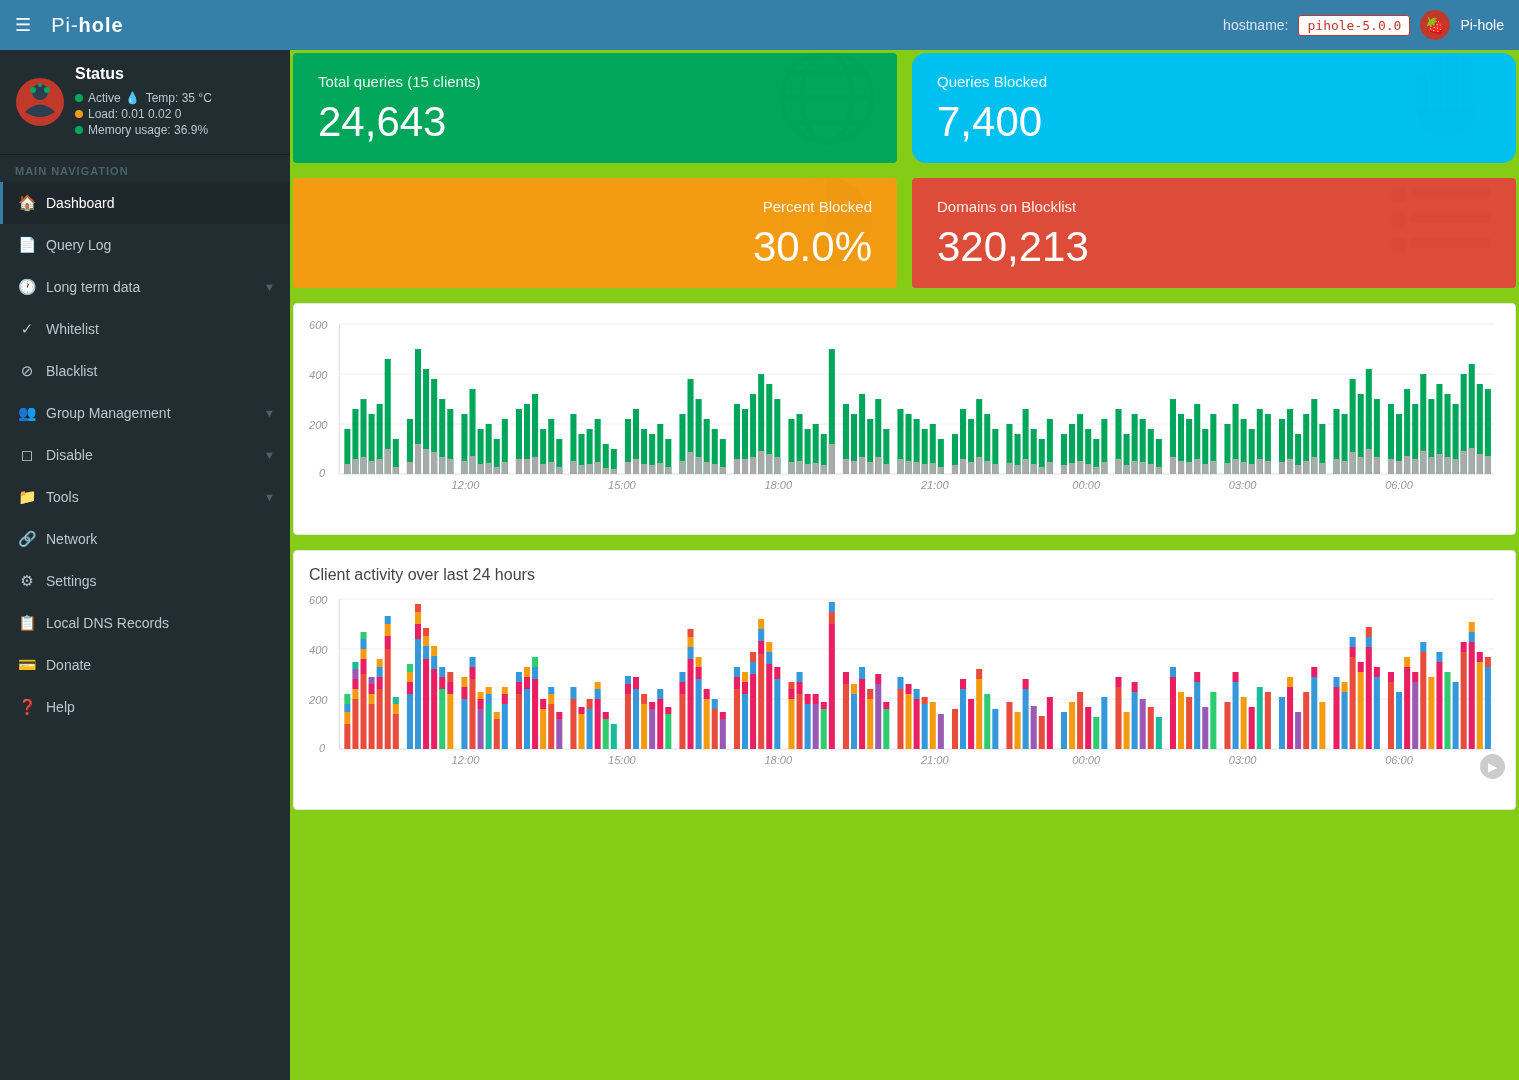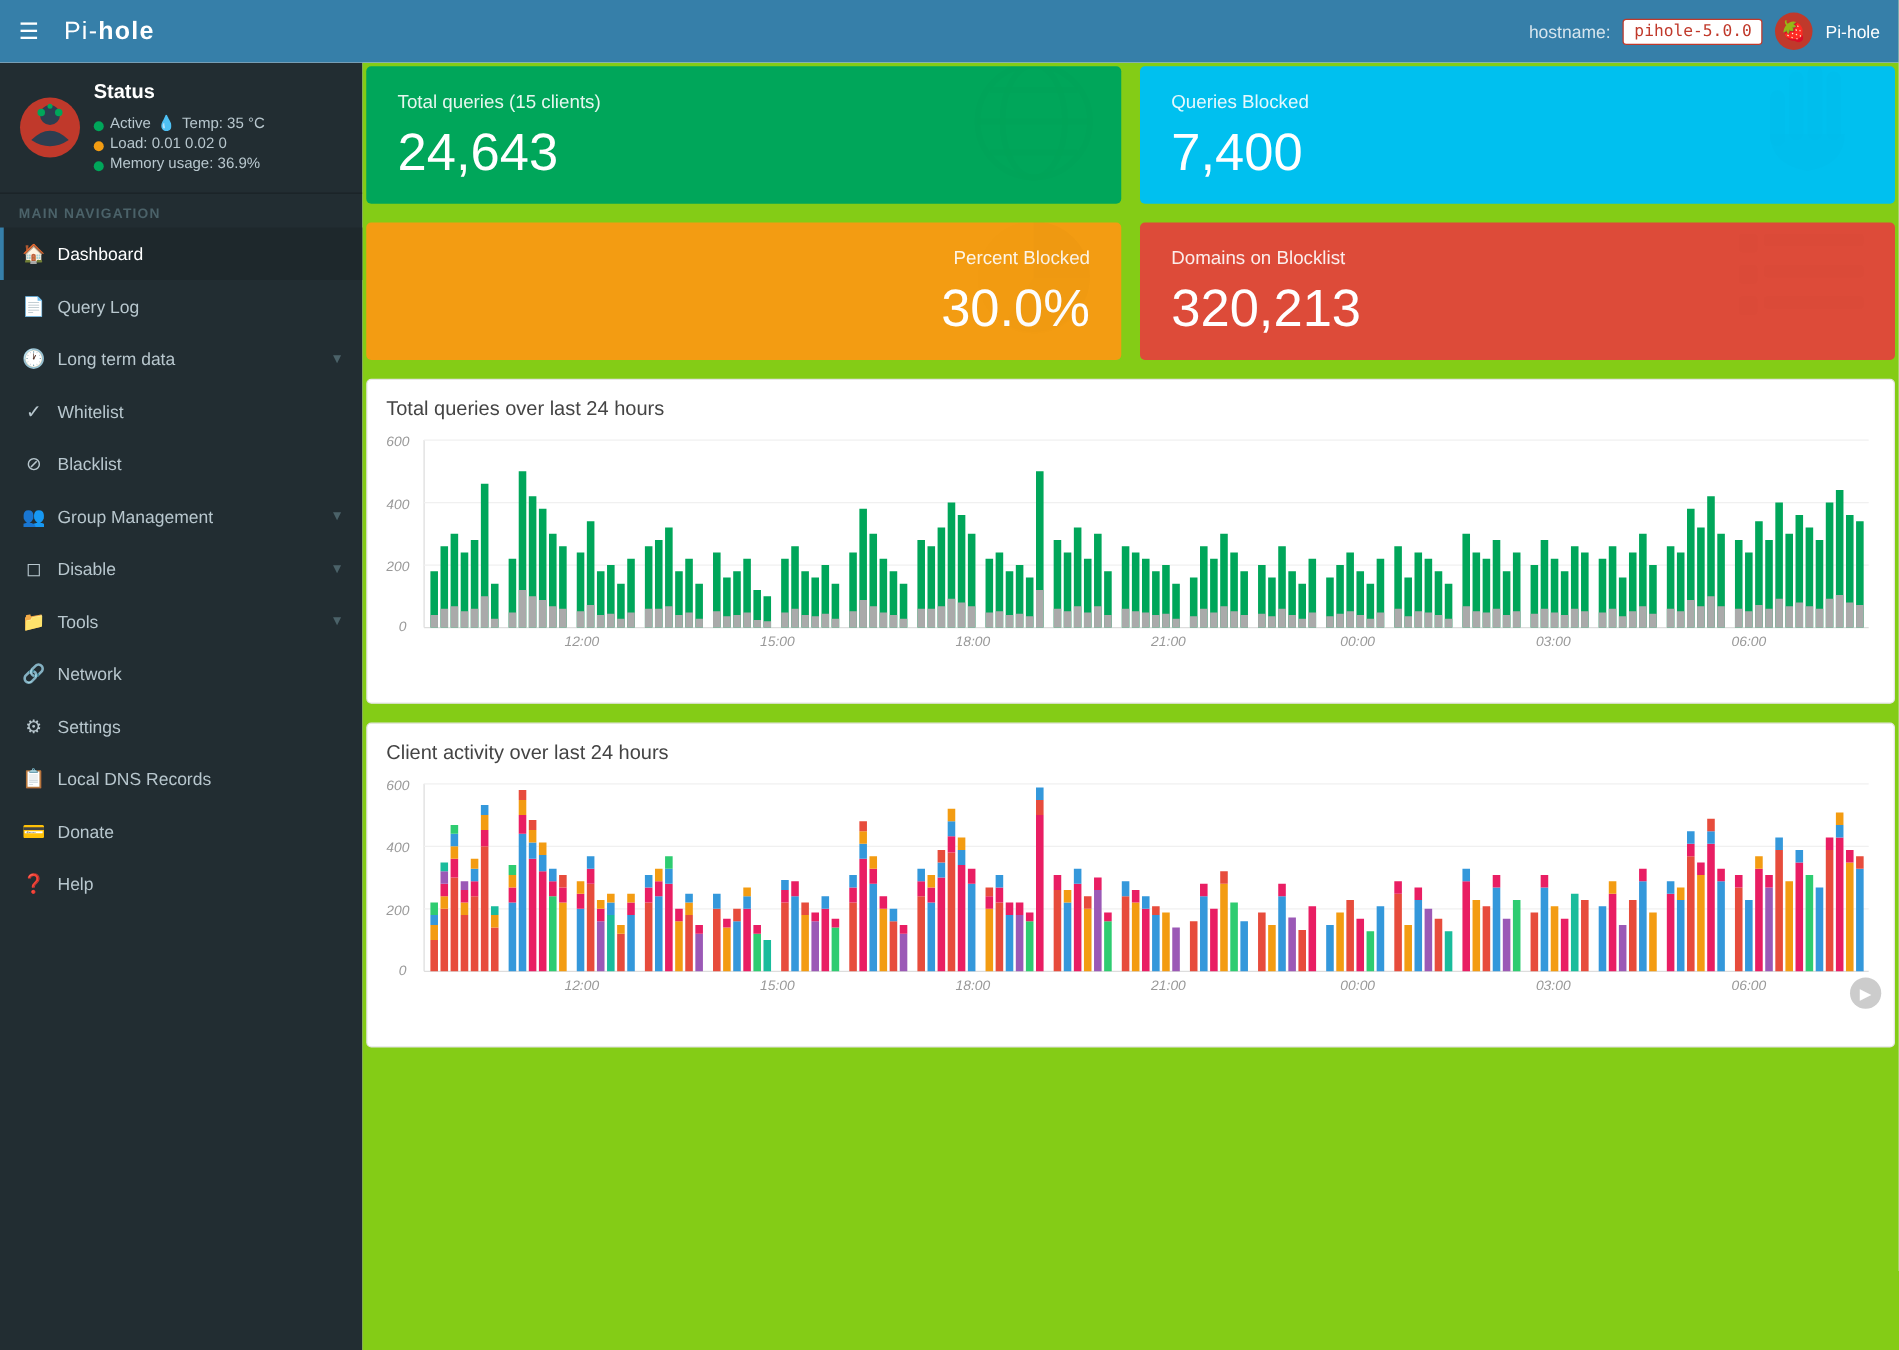--- a/index.html
+++ b/index.html
@@ -74,21 +74,21 @@
       border-bottom: 1px solid #1a2226;
     }
     .status-header {
       color: white;
       font-size: 16px;
       font-weight: 700;
       margin-bottom: 8px;
     }
     .status-row {
       display: flex;
-      align-items: flex-end;
+      align-items: center;
       gap: 5px;
       font-size: 12px;
       color: #b8c7ce;
       margin: 2px 0;
     }
     .dot {
       width: 8px;
       height: 8px;
       border-radius: 50%;
       display: inline-block;
@@ -156,21 +156,21 @@
       padding: 20px 25px;
       color: white;
       min-height: 110px;
       display: flex;
       flex-direction: column;
       justify-content: space-between;
       position: relative;
       overflow: hidden;
     }
     .stat-card-green { background: #00a65a; }
-    .stat-card-blue { background: #00c0ef; }
+    .stat-card-blue { background: #00c0ef; border-radius: 14px; }
     .stat-card-orange { background: #f39c12; text-align: right; }
     .stat-card-red { background: #dd4b39; }
     .stat-title { font-size: 15px; font-weight: 300; opacity: 0.9; }
     .stat-value { font-size: 42px; font-weight: 300; line-height: 1; }
     .stat-icon {
       position: absolute;
       right: 20px;
       top: 50%;
       transform: translateY(-50%);
       font-size: 90px;
@@ -387,21 +387,20 @@
             <rect x="5" y="35" width="15" height="15" rx="3" fill="currentColor"></rect>
             <rect x="25" y="35" width="80" height="10" rx="3" fill="currentColor"></rect>
             <rect x="5" y="60" width="15" height="15" rx="3" fill="currentColor"></rect>
             <rect x="25" y="60" width="80" height="10" rx="3" fill="currentColor"></rect>
           </svg>
         </span>
       </div>
     </div>
 
     <div class="chart-section">
-      <div class="chart-title">Total queries over last 24 hours</div>
       <div class="chart-container">
         <svg class="chart" viewBox="0 0 1180 170" preserveAspectRatio="none">
 
           <line x1="30" y1="5" x2="30" y2="155" stroke="#ddd" stroke-width="1"></line>
           <line x1="30" y1="155" x2="1175" y2="155" stroke="#ddd" stroke-width="1"></line>
 
           <line x1="30" y1="5" x2="1175" y2="5" stroke="#f0f0f0" stroke-width="1"></line>
           <line x1="30" y1="55" x2="1175" y2="55" stroke="#f0f0f0" stroke-width="1"></line>
           <line x1="30" y1="105" x2="1175" y2="105" stroke="#f0f0f0" stroke-width="1"></line>
 

